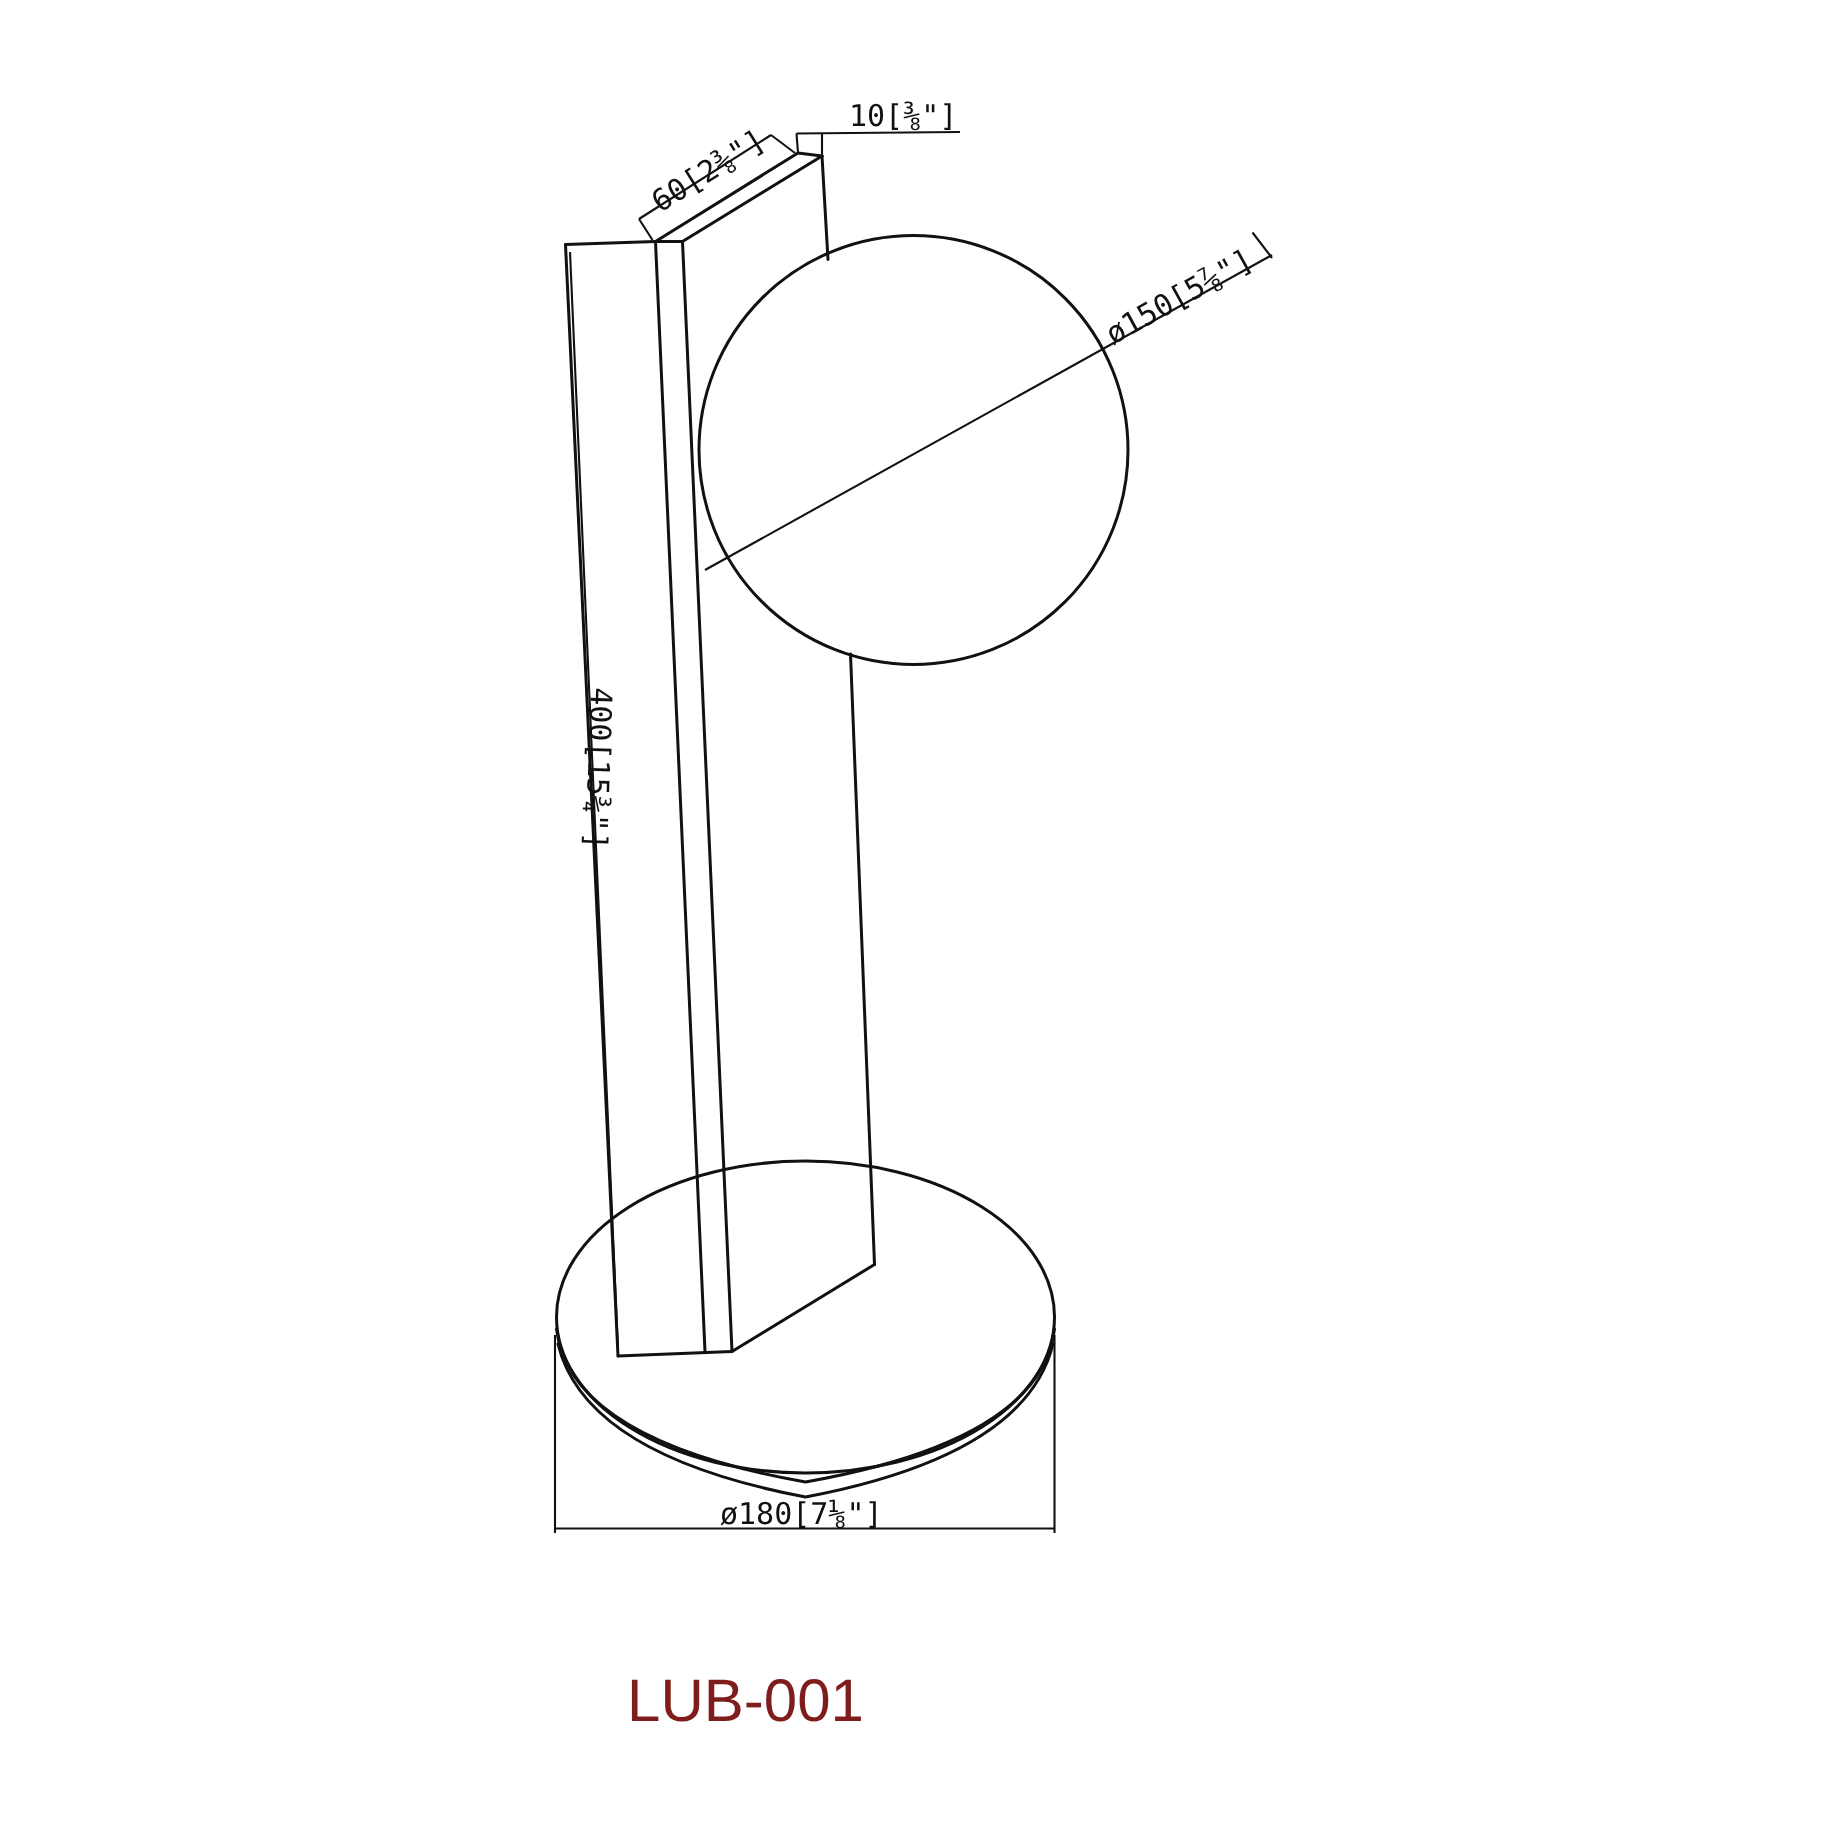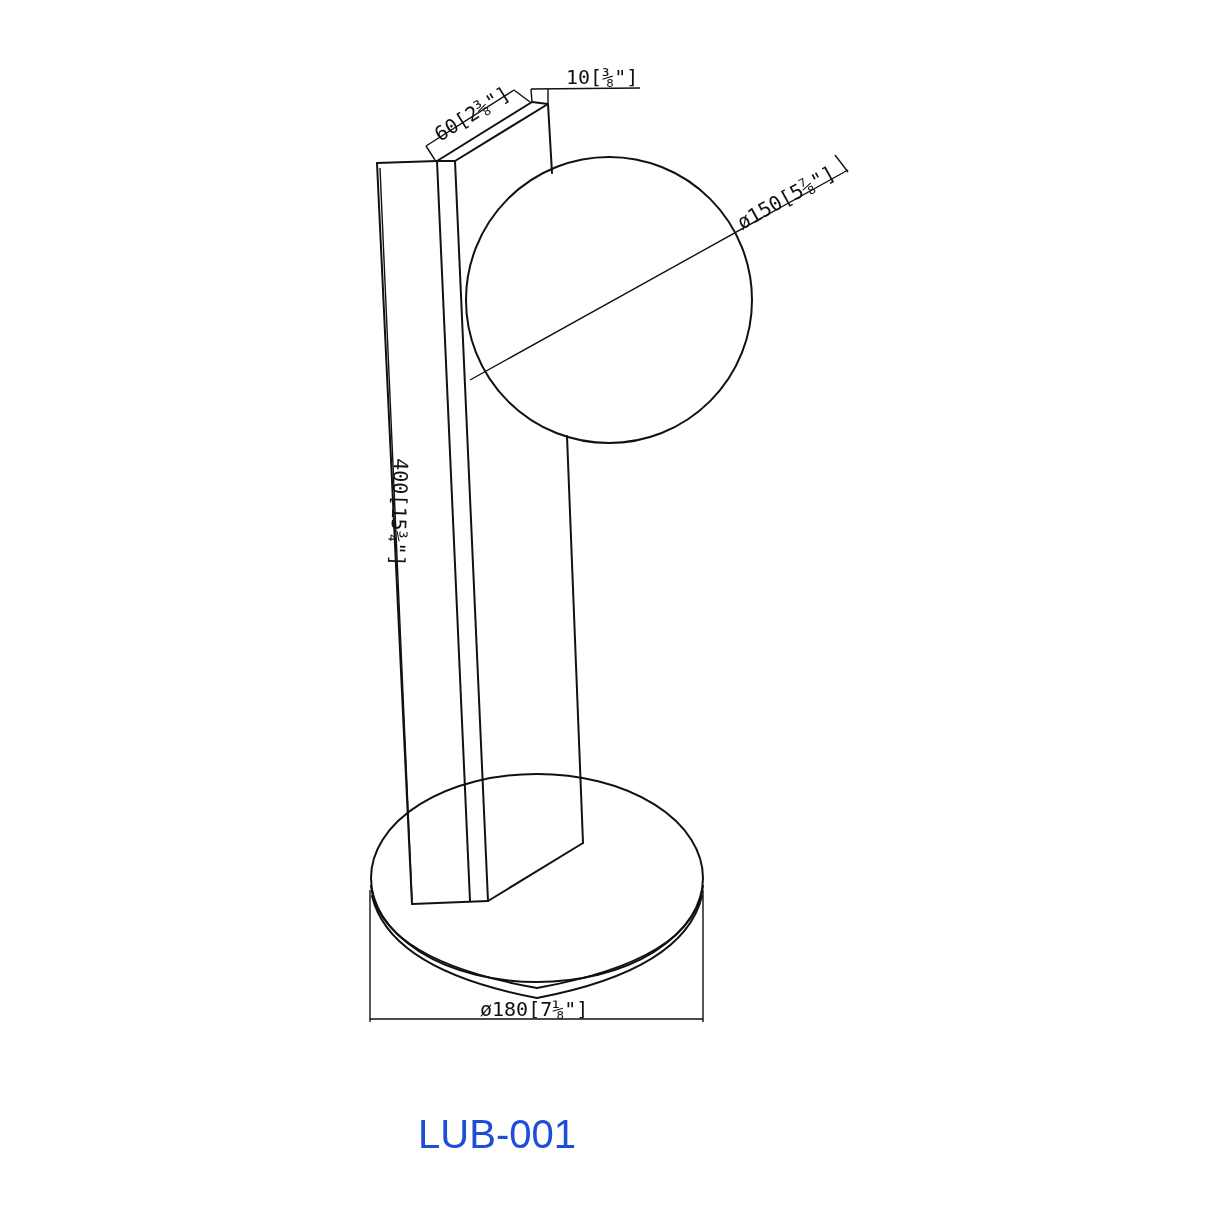--- a/index.html
+++ b/index.html
@@ -3,21 +3,21 @@
   <meta charset="utf-8">
   <style>
     html, body { margin: 0; padding: 0; background: #ffffff; }
     body { width: 1214px; height: 1214px; position: relative; overflow: hidden; }
     #drawing { position: absolute; left: 0; top: 0; width: 1214px; height: 1214px; }
     .ln { stroke: #111111; stroke-width: 2; fill: none; stroke-linecap: round; stroke-linejoin: round; }
     .thin { stroke: #111111; stroke-width: 1.4; fill: none; }
     .dim-text { font-family: "DejaVu Sans Mono", "Liberation Mono", monospace; font-size: 20px; fill: #111111; }
     .model-label {
       position: absolute; left: 0; width: 994px; top: 1112px; text-align: center;
-      font-family: "Liberation Sans", sans-serif; font-size: 40px; color: #1d4ed8;
+      font-family: "Liberation Sans", sans-serif; font-size: 40px; color: #7f1d1d;
     }
   </style>
 </head>
 <body>
 
 <svg id="drawing" viewBox="0 0 1214 1214" xmlns="http://www.w3.org/2000/svg">
 
   <g>
     <ellipse class="ln" cx="537" cy="878" rx="166" ry="104"></ellipse>
     <path class="ln" d="M371 886 Q 380 960 537 988 Q 694 960 703 886"></path>

